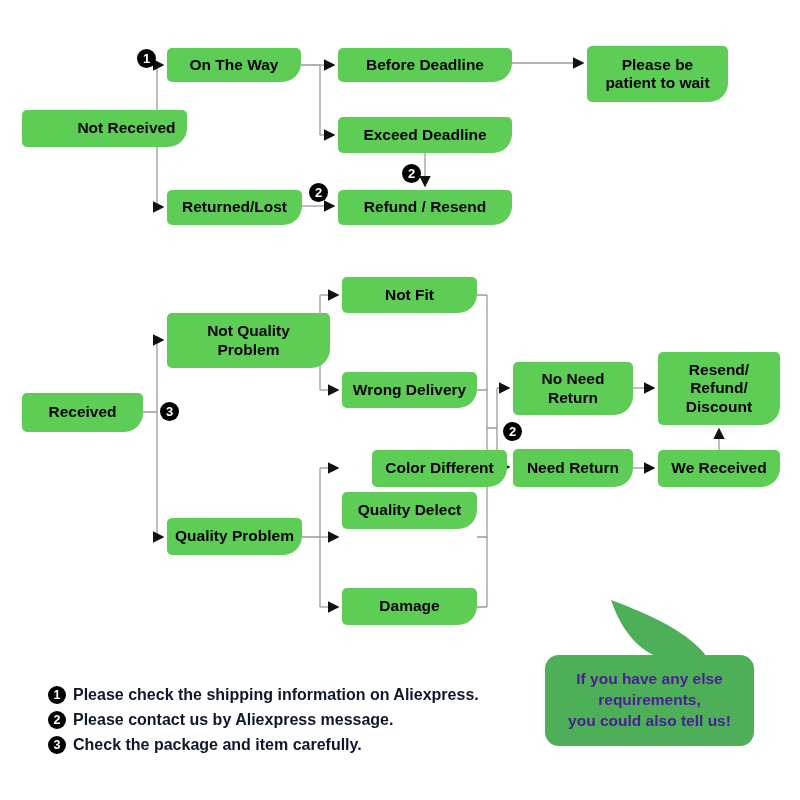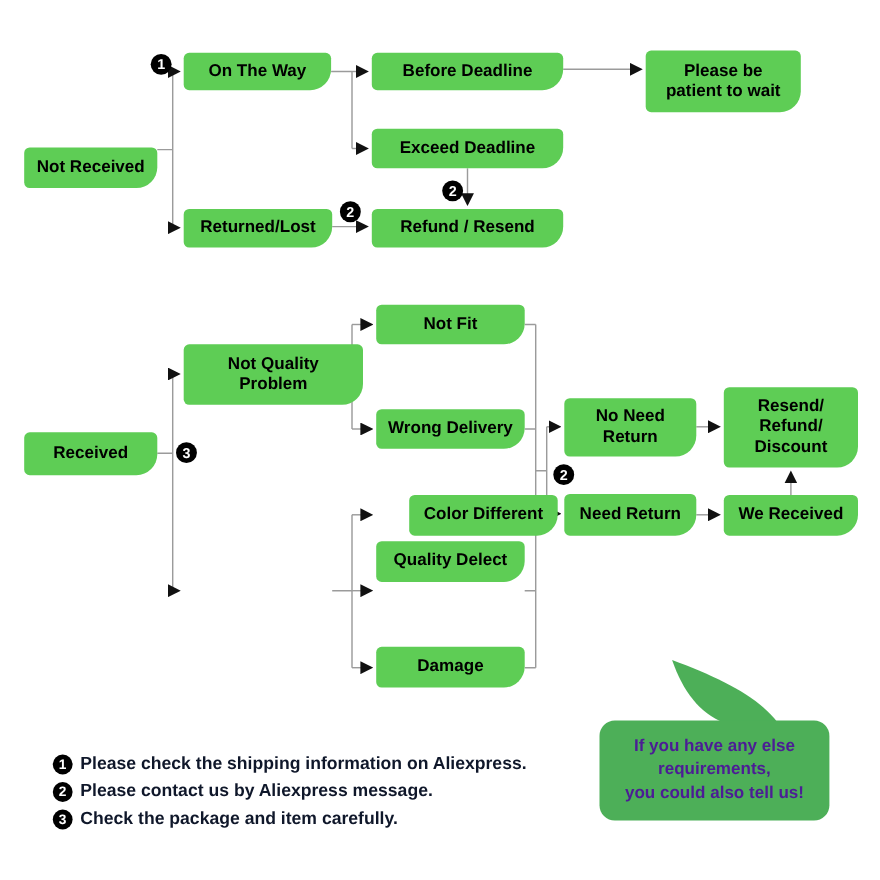--- a/index.html
+++ b/index.html
@@ -74,32 +74,33 @@
     <path class="line" marker-end="url(#ah)" d="M320 607 H337"></path>
     <path class="line" marker-end="url(#ah)" d="M497 388 H508"></path>
     <path class="line" marker-end="url(#ah)" d="M497 467 H508"></path>
     <path class="line" marker-end="url(#ah)" d="M633 388 H653"></path>
     <path class="line" marker-end="url(#ah)" d="M633 468 H653"></path>
     <path class="line" marker-end="url(#ah)" d="M719 450 V430"></path>
 
     <path class="bubble-tail-path" d="M611 600 C621 629 636 648 658 657 L707 657 C689 633 654 616 611 600 Z"></path>
   </svg>
 
-  <div class="node" style="left:22px;top:134px;width:121px;height:37px;">Not Received</div>
+  <div class="node" style="left:22px;top:110px;width:121px;height:37px;padding-left:44px;">Not Received</div>
   <div class="node" style="left:167px;top:48px;width:134px;height:34px;">On The Way</div>
   <div class="node" style="left:338px;top:48px;width:174px;height:34px;">Before Deadline</div>
   <div class="node" style="left:587px;top:46px;width:141px;height:56px;">Please be
 patient to wait</div>
   <div class="node" style="left:338px;top:117px;width:174px;height:36px;">Exceed Deadline</div>
   <div class="node" style="left:167px;top:190px;width:135px;height:35px;">Returned/Lost</div>
   <div class="node" style="left:338px;top:190px;width:174px;height:35px;">Refund / Resend</div>
 
   <div class="node" style="left:22px;top:393px;width:121px;height:39px;">Received</div>
   <div class="node" style="left:167px;top:313px;width:163px;height:55px;">Not Quality
 Problem</div>
+  <div class="node" style="left:167px;top:518px;width:135px;height:37px;">Quality Problem</div>
   <div class="node" style="left:342px;top:277px;width:135px;height:36px;">Not Fit</div>
   <div class="node" style="left:342px;top:372px;width:135px;height:36px;">Wrong Delivery</div>
   <div class="node" style="left:342px;top:450px;width:135px;height:37px;margin-left:30px;">Color Different</div>
   <div class="node" style="left:342px;top:492px;width:135px;height:37px;">Quality Delect</div>
   <div class="node" style="left:342px;top:588px;width:135px;height:37px;">Damage</div>
   <div class="node" style="left:513px;top:362px;width:120px;height:53px;">No Need
 Return</div>
   <div class="node" style="left:513px;top:449px;width:120px;height:38px;">Need Return</div>
   <div class="node" style="left:658px;top:352px;width:122px;height:73px;">Resend/
 Refund/

